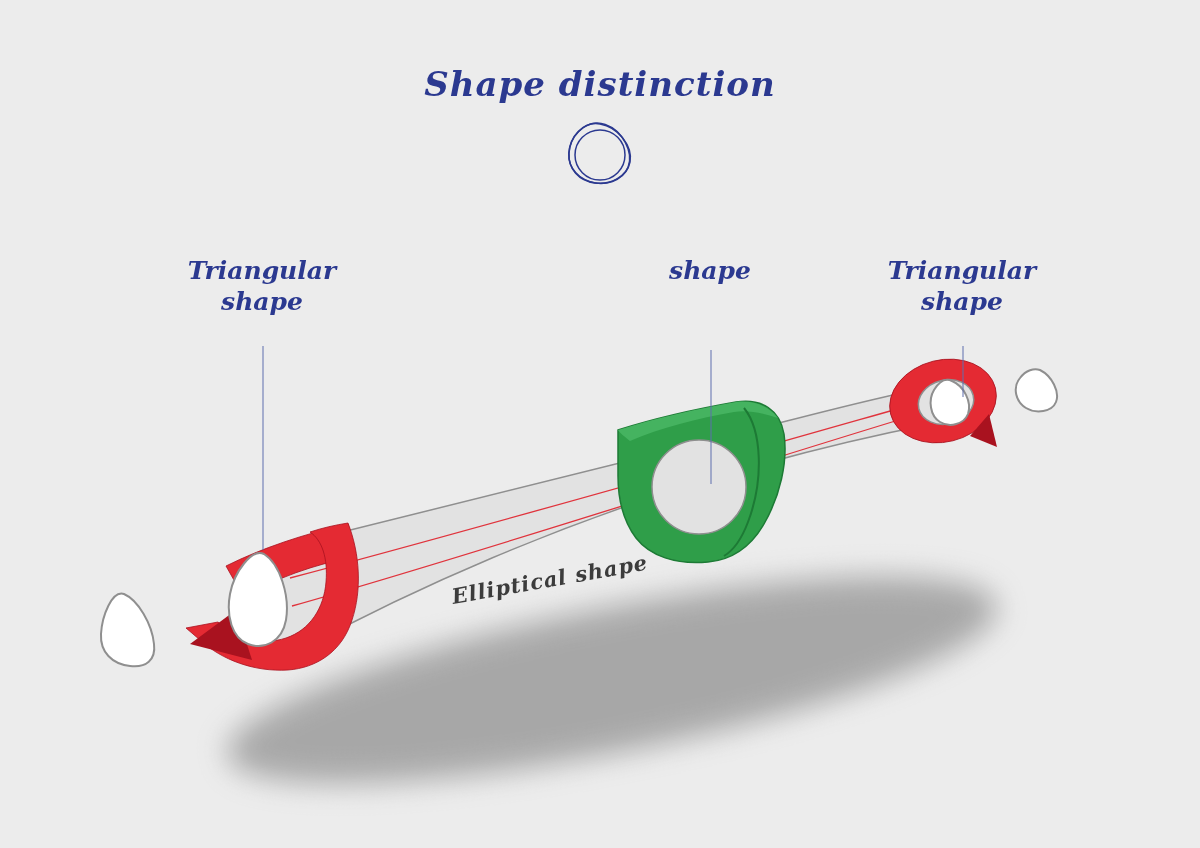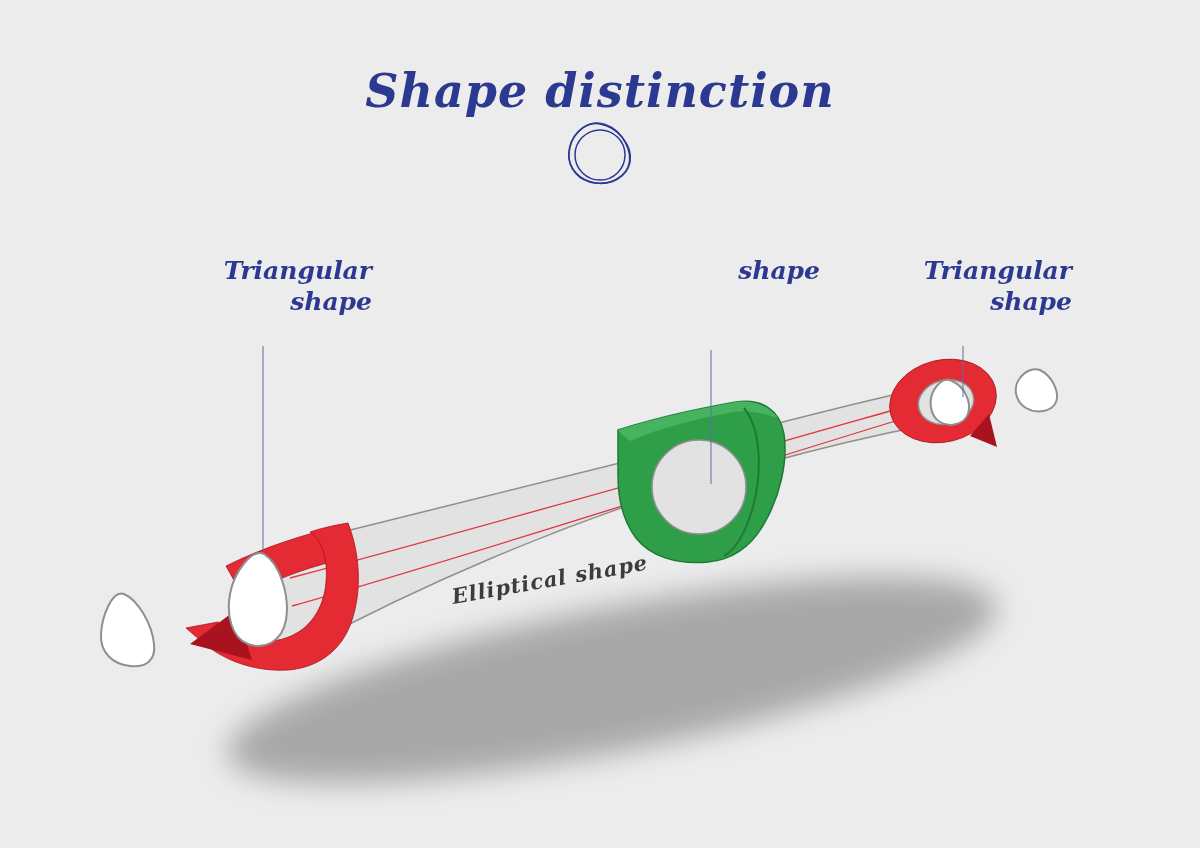--- a/index.html
+++ b/index.html
@@ -19,27 +19,27 @@
     font-style: italic;
     font-weight: bold;
     color: var(--ink-blue, #2b3990);
   }
   .title {
     position: absolute;
     top: 64px;
     left: 0;
     width: 100%;
     text-align: center;
-    font-size: 46px;
+    font-size: 34px;
     letter-spacing: 1px;
   }
   .annotation {
     position: absolute;
     width: 220px;
-    text-align: right;
+    text-align: center;
     font-size: 25px;
     line-height: 31px;
   }
   .ann-left   { left: 152px; top: 255px; }
   .ann-middle { left: 600px; top: 255px; }
   .ann-right  { left: 852px; top: 255px; }
   .body-label {
     position: absolute;
     left: 452px;
     top: 584px;

